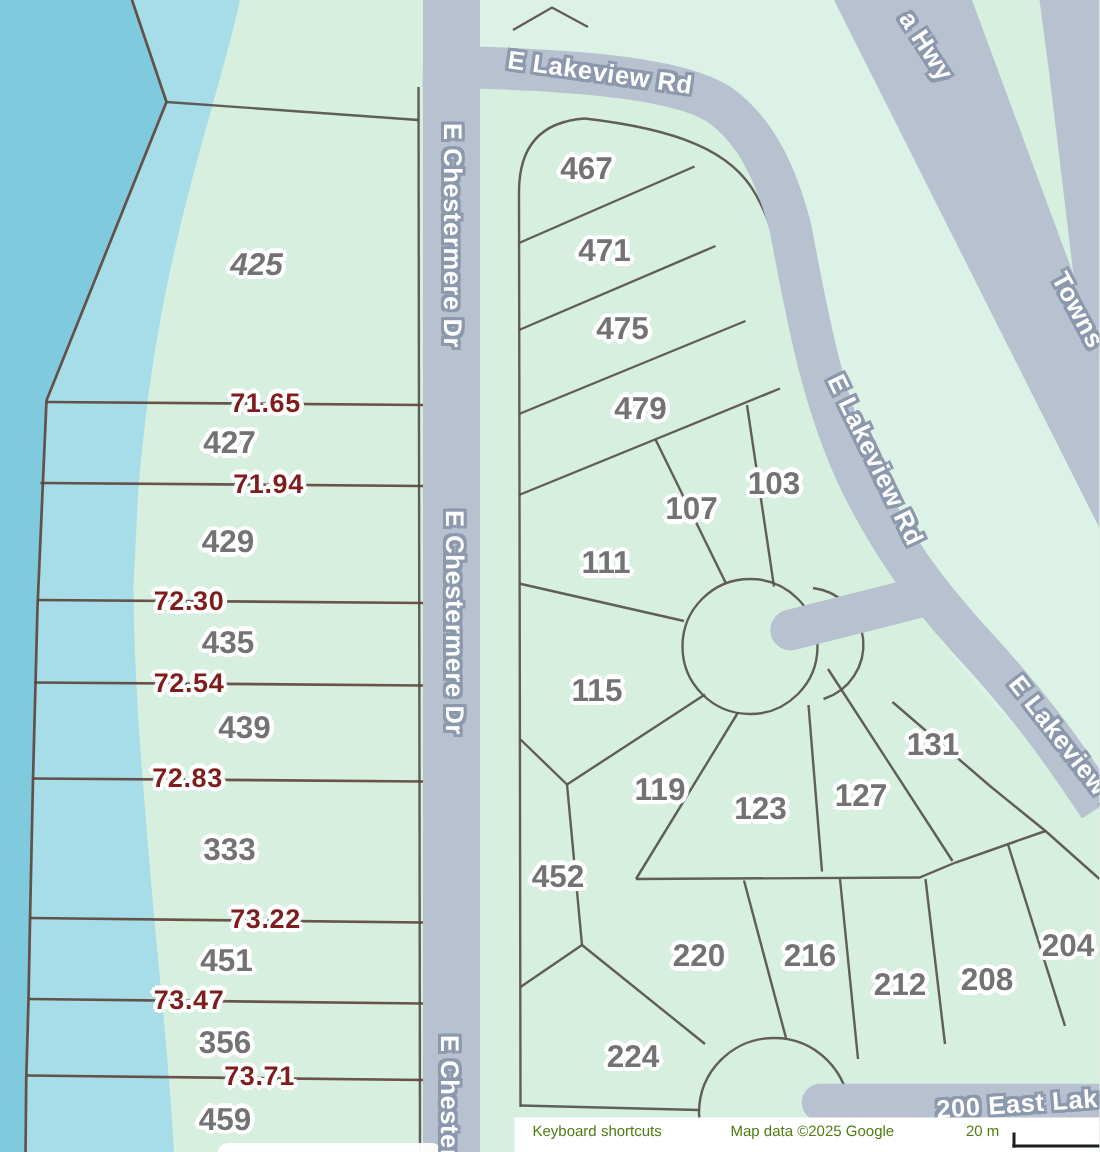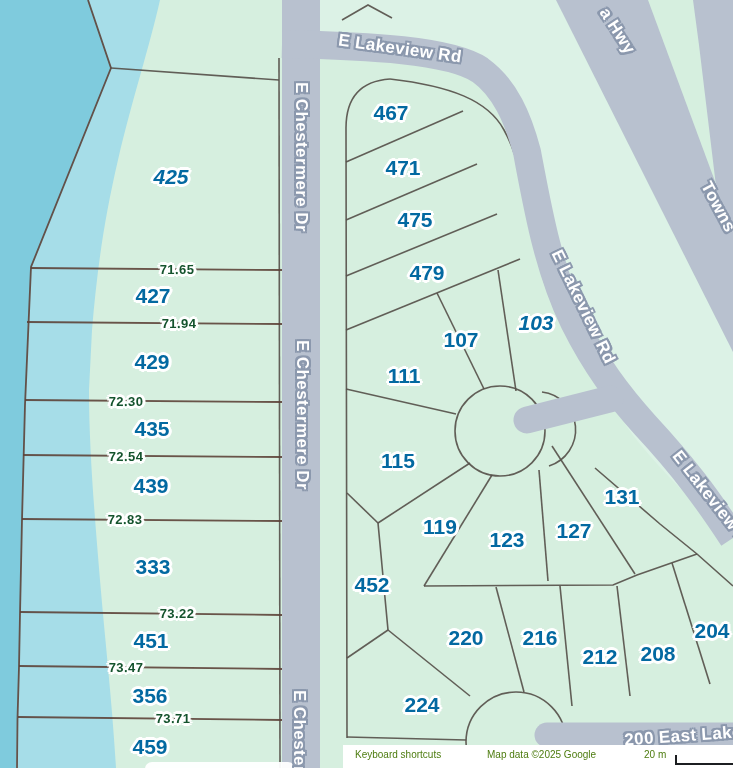--- a/index.html
+++ b/index.html
@@ -13,26 +13,26 @@
   .land-light{fill:var(--land-light,#dcf2e6);}
   .water-near{fill:var(--water-near,#a6dde8);}
   .water-deep{fill:var(--water-deep,#7fcbdd);}
   .roadfill{fill:var(--road,#b8c1cf);}
   .roadline{stroke:var(--road,#b8c1cf);fill:none;}
   .lotline{stroke:var(--lotline,#57514b);stroke-width:1.6;fill:none;opacity:.92;}
   .dimline{stroke:var(--dimline,#5d4238);stroke-width:1.8;fill:none;opacity:.9;}
   #labels{position:absolute;left:0;top:0;width:733px;height:768px;pointer-events:none;}
   .lbl{position:absolute;white-space:nowrap;font-weight:bold;}
   .lot-num{
-    font-size:21px;color:#0369a1;
+    font-size:21px;color:#737373;
     text-shadow:-2px -2px 0 #fff,2px -2px 0 #fff,-2px 2px 0 #fff,2px 2px 0 #fff,
       -3px 0 0 #fff,3px 0 0 #fff,0 -3px 0 #fff,0 3px 0 #fff,0 0 4px #fff;
   }
   .dim-num{
-    font-size:13px;color:#14532d;letter-spacing:.4px;
+    font-size:18px;color:#7f1d1d;letter-spacing:.4px;
     text-shadow:-2px -2px 0 #fff,2px -2px 0 #fff,-2px 2px 0 #fff,2px 2px 0 #fff,
       -3px 0 0 #fff,3px 0 0 #fff,0 -3px 0 #fff,0 3px 0 #fff,0 0 4px #fff;
   }
   .road-name{
     font-size:17px;color:#ffffff;letter-spacing:.4px;
     text-shadow:-2px -2px 0 var(--label-outline,#8b98ad),2px -2px 0 var(--label-outline,#8b98ad),
       -2px 2px 0 var(--label-outline,#8b98ad),2px 2px 0 var(--label-outline,#8b98ad),
       -2px 0 0 var(--label-outline,#8b98ad),2px 0 0 var(--label-outline,#8b98ad),
       0 -2px 0 var(--label-outline,#8b98ad),0 2px 0 var(--label-outline,#8b98ad);
   }
@@ -148,30 +148,30 @@
     </g>
   </svg>
 
   <div class="halo-sliver"></div>
 
   <div id="labels">
       <div class="lbl lot-num" style="left: 171px; top: 177px; transform: translate(-50%, -50%); font-style: italic;">425</div>
       <div class="lbl lot-num" style="left: 153px; top: 296px; transform: translate(-50%, -50%);">427</div>
       <div class="lbl lot-num" style="left: 152px; top: 362px; transform: translate(-50%, -50%);">429</div>
       <div class="lbl lot-num" style="left: 152px; top: 429px; transform: translate(-50%, -50%);">435</div>
-      <div class="lbl lot-num" style="left: 151px; top: 486px; transform: translate(-50%, -50%);">439</div>
+      <div class="lbl lot-num" style="left: 163px; top: 486px; transform: translate(-50%, -50%);">439</div>
       <div class="lbl lot-num" style="left: 153px; top: 567px; transform: translate(-50%, -50%);">333</div>
       <div class="lbl lot-num" style="left: 151px; top: 641px; transform: translate(-50%, -50%);">451</div>
       <div class="lbl lot-num" style="left: 150px; top: 696px; transform: translate(-50%, -50%);">356</div>
       <div class="lbl lot-num" style="left: 150px; top: 747px; transform: translate(-50%, -50%);">459</div>
       <div class="lbl lot-num" style="left: 391px; top: 113px; transform: translate(-50%, -50%);">467</div>
       <div class="lbl lot-num" style="left: 403px; top: 168px; transform: translate(-50%, -50%);">471</div>
       <div class="lbl lot-num" style="left: 415px; top: 220px; transform: translate(-50%, -50%);">475</div>
       <div class="lbl lot-num" style="left: 427px; top: 273px; transform: translate(-50%, -50%);">479</div>
-      <div class="lbl lot-num" style="left: 536px; top: 323px; transform: translate(-50%, -50%); font-style: italic;">103</div>
+      <div class="lbl lot-num" style="left: 516px; top: 323px; transform: translate(-50%, -50%);">103</div>
       <div class="lbl lot-num" style="left: 461px; top: 340px; transform: translate(-50%, -50%);">107</div>
       <div class="lbl lot-num" style="left: 404px; top: 376px; transform: translate(-50%, -50%);">111</div>
       <div class="lbl lot-num" style="left: 398px; top: 461px; transform: translate(-50%, -50%);">115</div>
       <div class="lbl lot-num" style="left: 440px; top: 527px; transform: translate(-50%, -50%);">119</div>
       <div class="lbl lot-num" style="left: 507px; top: 540px; transform: translate(-50%, -50%);">123</div>
       <div class="lbl lot-num" style="left: 574px; top: 531px; transform: translate(-50%, -50%);">127</div>
       <div class="lbl lot-num" style="left: 622px; top: 497px; transform: translate(-50%, -50%);">131</div>
       <div class="lbl lot-num" style="left: 372px; top: 585px; transform: translate(-50%, -50%);">452</div>
       <div class="lbl lot-num" style="left: 466px; top: 638px; transform: translate(-50%, -50%);">220</div>
       <div class="lbl lot-num" style="left: 540px; top: 638px; transform: translate(-50%, -50%);">216</div>

